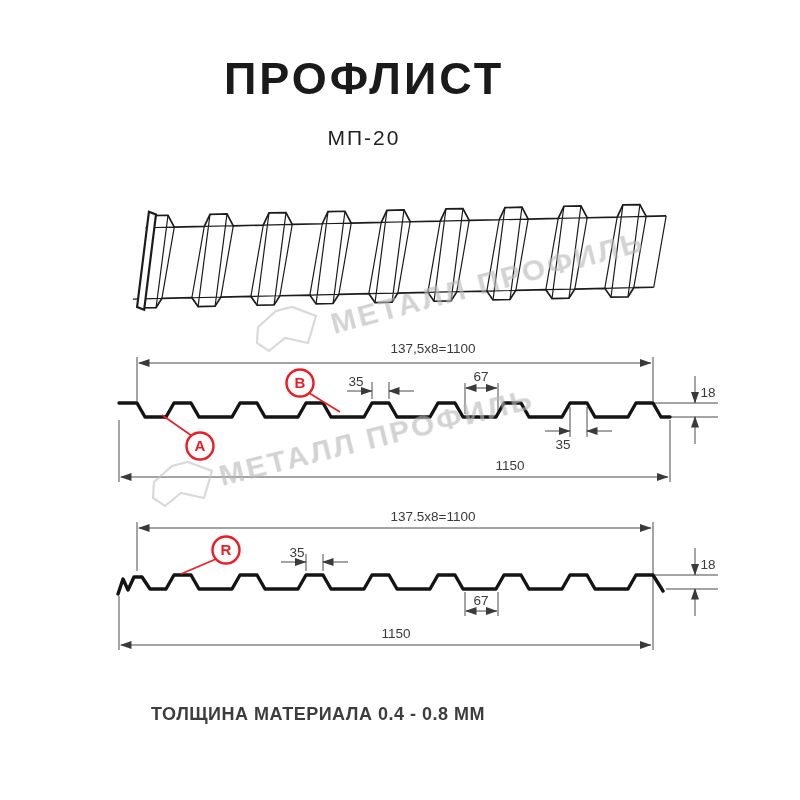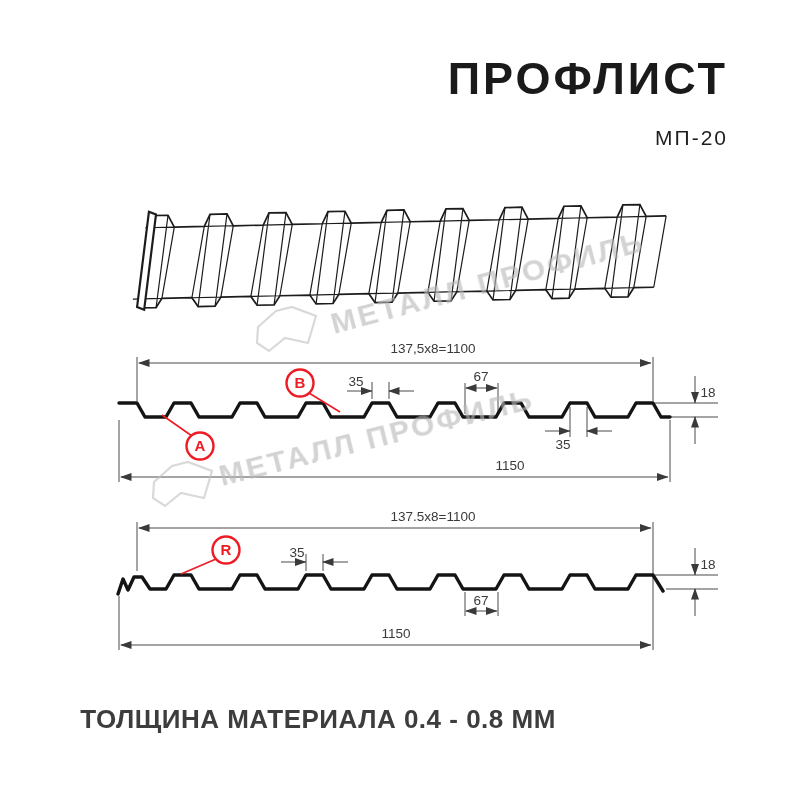--- a/index.html
+++ b/index.html
@@ -1,22 +1,22 @@
 <!DOCTYPE html>
 <html><head>
 <meta charset="utf-8">
 <style>
   html,body{margin:0;padding:0;background:#ffffff;}
   body{width:800px;height:800px;position:relative;overflow:hidden;
        font-family:"Liberation Sans",sans-serif;}
-  .hdr{position:absolute;left:16px;top:56px;width:712px;text-align:right;z-index:3;}
+  .hdr{position:absolute;left:8px;top:56px;width:712px;text-align:center;z-index:3;}
   .title{font-size:45px;font-weight:800;letter-spacing:3px;color:#1a1a1a;line-height:1;}
   .subtitle{margin-top:25px;font-size:21px;font-weight:500;letter-spacing:2px;color:#1f1f1f;}
   .ftr{position:absolute;left:0;top:704px;width:636px;text-align:center;z-index:3;
-       font-size:26px;font-weight:600;letter-spacing:0.5px;color:#3d3d3d;}
+       font-size:18px;font-weight:600;letter-spacing:0.5px;color:#3d3d3d;}
   svg.stage{position:absolute;left:0;top:0;z-index:1;}
   .dimtxt{font-size:13.5px;fill:#3a3a3a;}
   .redlbl{font-size:15px;font-weight:700;fill:#ed1c24;}
   .wmtext{font-size:30px;font-weight:700;letter-spacing:2.5px;fill:#b9b9b9;}
 </style>
 </head>
 <body>
 
 <div class="hdr">
   <div class="title">ПРОФЛИСТ</div>

